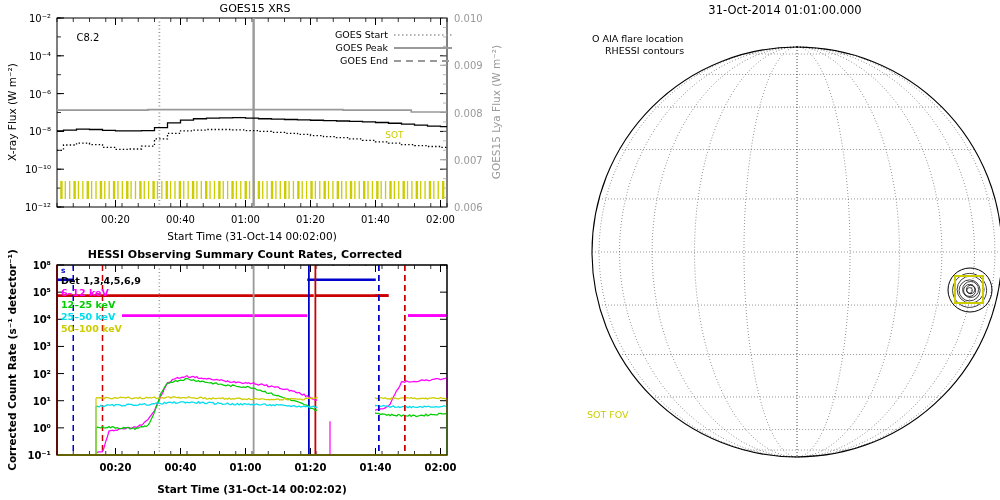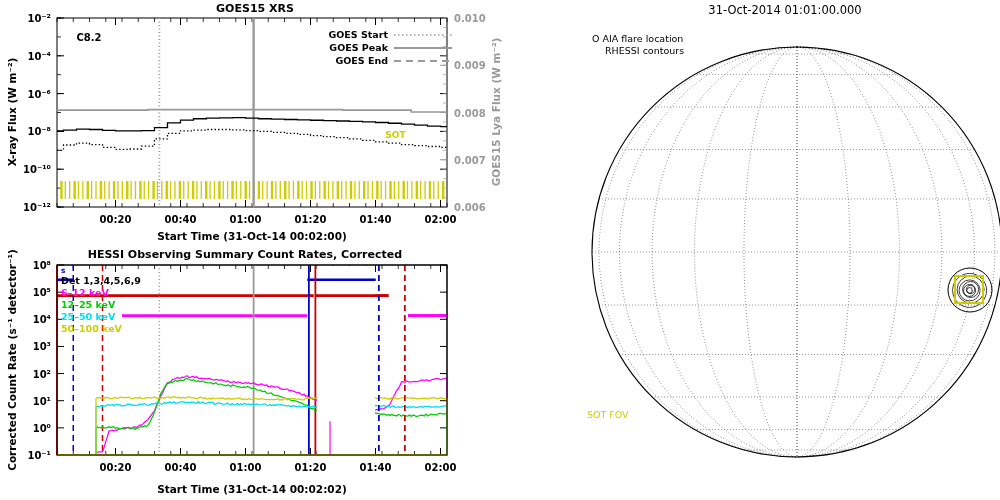--- a/index.html
+++ b/index.html
@@ -5,21 +5,21 @@
   html,body{margin:0;padding:0;background:#ffffff;}
   body{width:1000px;height:500px;position:relative;overflow:hidden;
        font-family:"DejaVu Sans","Liberation Sans",sans-serif;}
   .panel{position:absolute;}
   svg{display:block;}
   text{font-family:"DejaVu Sans","Liberation Sans",sans-serif;}
 </style>
 </head>
 <body>
 
-<div class="panel" style="left:0;top:0;width:510px;height:245px;font-weight:bold;">
+<div class="panel" style="left:0;top:0;width:510px;height:245px;">
   <svg width="510" height="245" viewBox="0 0 510 245">
     <rect x="0" y="0" width="510" height="245" fill="#ffffff"></rect>
 
     <text id="goes-title" x="255" y="12" text-anchor="middle" font-size="11" fill="#000">GOES15 XRS</text>
 
     <rect x="57" y="18" width="390" height="189" fill="none" stroke="#000" stroke-width="1"></rect>
 
     <g id="goes-yticks-left">
         <line x1="57" y1="18" x2="64" y2="18" stroke="#000" stroke-width="1"></line>
         <line x1="447" y1="18" x2="440" y2="18" stroke="#000" stroke-width="1"></line>

